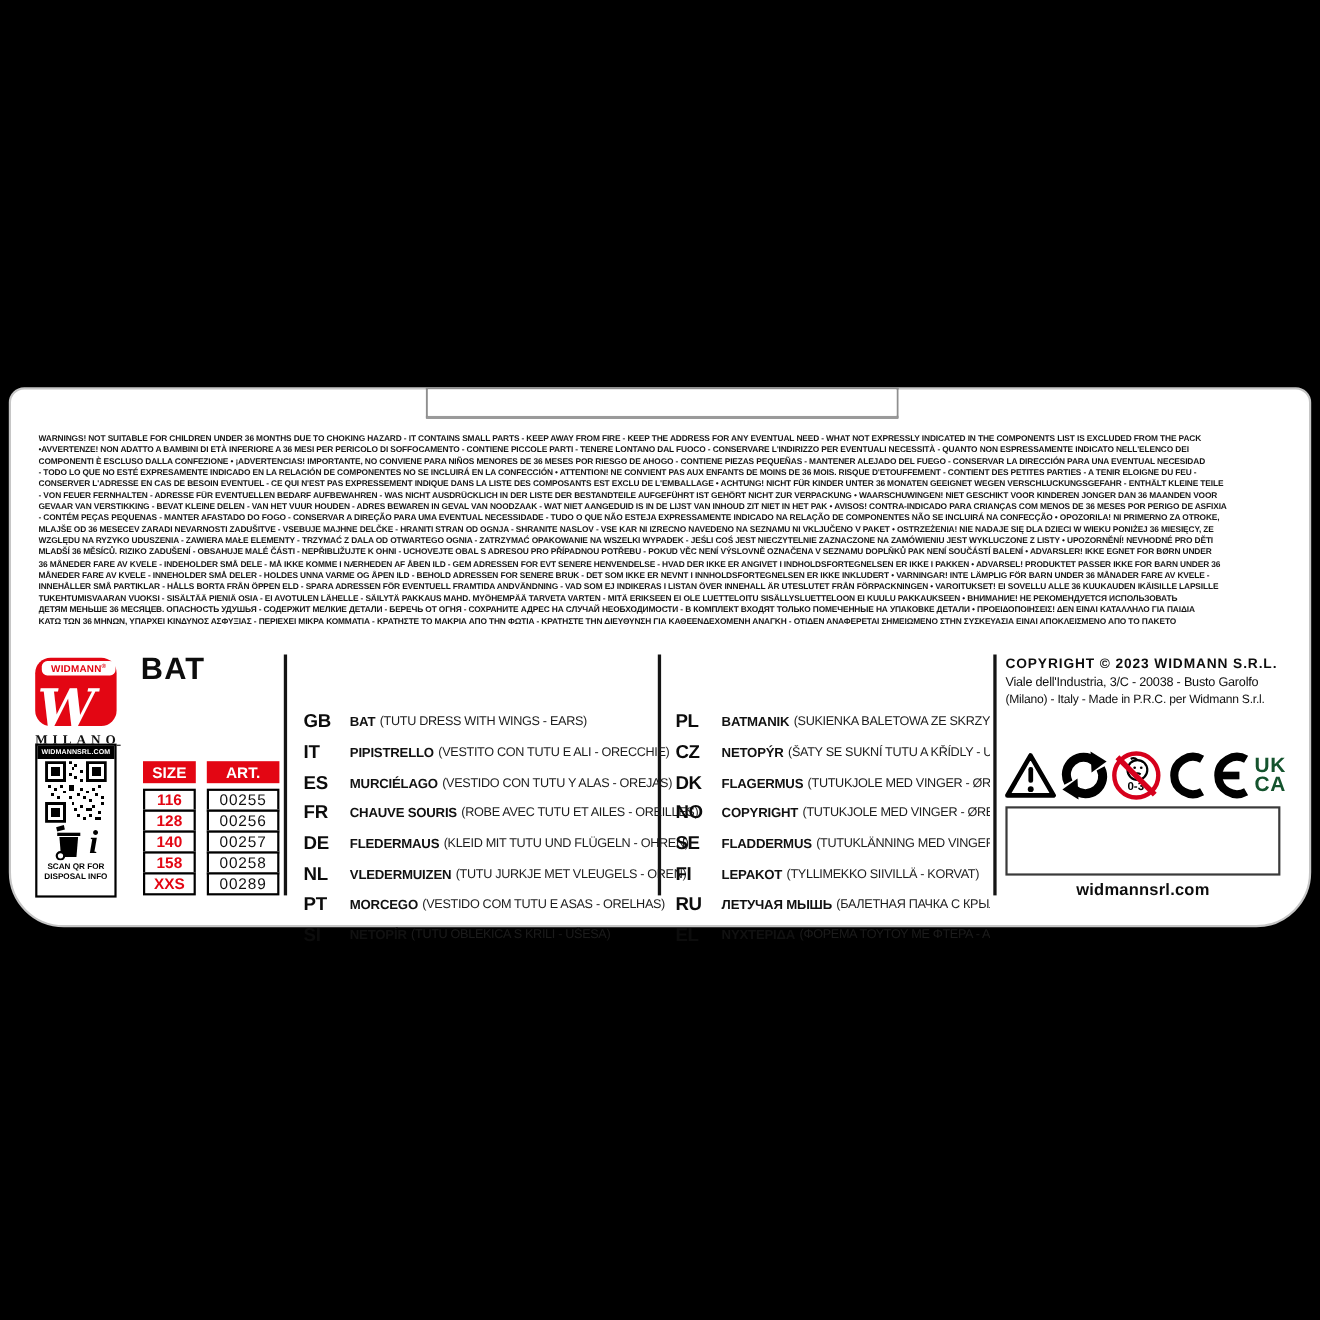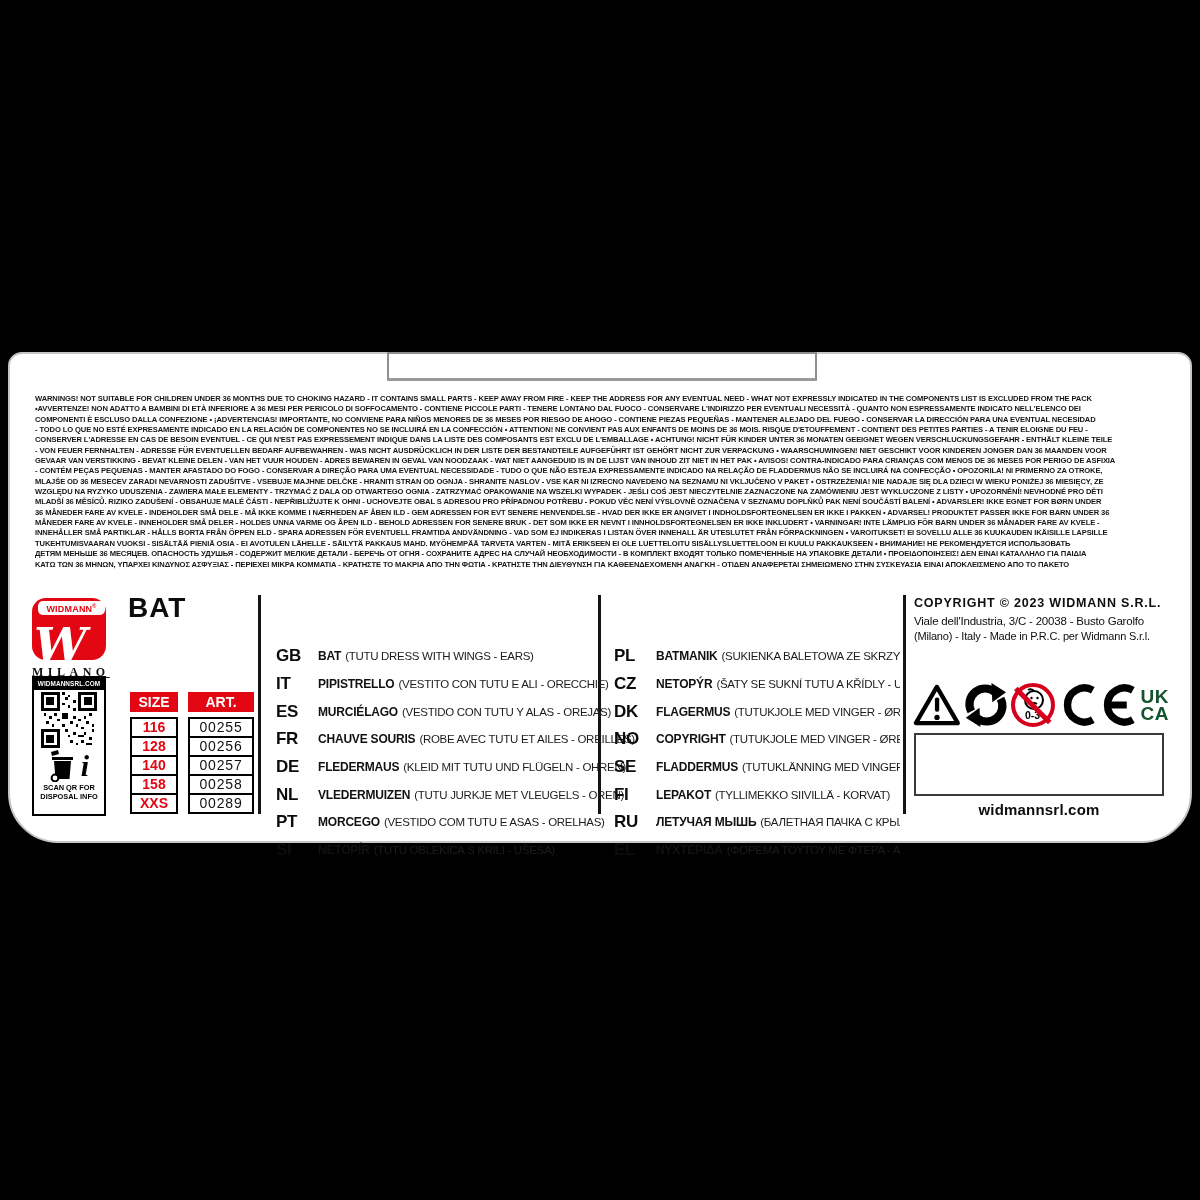--- a/index.html
+++ b/index.html
@@ -92,21 +92,21 @@
   <div class="hang-slot"></div>
 
   <div class="warnings">
     <div class="wline">WARNINGS! NOT SUITABLE FOR CHILDREN UNDER 36 MONTHS DUE TO CHOKING HAZARD - IT CONTAINS SMALL PARTS - KEEP AWAY FROM FIRE - KEEP THE ADDRESS FOR ANY EVENTUAL NEED - WHAT NOT EXPRESSLY INDICATED IN THE COMPONENTS LIST IS EXCLUDED FROM THE PACK</div>
     <div class="wline">•AVVERTENZE! NON ADATTO A BAMBINI DI ETÀ INFERIORE A 36 MESI PER PERICOLO DI SOFFOCAMENTO - CONTIENE PICCOLE PARTI - TENERE LONTANO DAL FUOCO - CONSERVARE L'INDIRIZZO PER EVENTUALI NECESSITÀ - QUANTO NON ESPRESSAMENTE INDICATO NELL'ELENCO DEI</div>
     <div class="wline">COMPONENTI È ESCLUSO DALLA CONFEZIONE • ¡ADVERTENCIAS! IMPORTANTE, NO CONVIENE PARA NIÑOS MENORES DE 36 MESES POR RIESGO DE AHOGO - CONTIENE PIEZAS PEQUEÑAS - MANTENER ALEJADO DEL FUEGO - CONSERVAR LA DIRECCIÓN PARA UNA EVENTUAL NECESIDAD</div>
     <div class="wline">- TODO LO QUE NO ESTÉ EXPRESAMENTE INDICADO EN LA RELACIÓN DE COMPONENTES NO SE INCLUIRÁ EN LA CONFECCIÓN • ATTENTION! NE CONVIENT PAS AUX ENFANTS DE MOINS DE 36 MOIS. RISQUE D'ETOUFFEMENT - CONTIENT DES PETITES PARTIES - A TENIR ELOIGNE DU FEU -</div>
     <div class="wline">CONSERVER L'ADRESSE EN CAS DE BESOIN EVENTUEL - CE QUI N'EST PAS EXPRESSEMENT INDIQUE DANS LA LISTE DES COMPOSANTS EST EXCLU DE L'EMBALLAGE • ACHTUNG! NICHT FÜR KINDER UNTER 36 MONATEN GEEIGNET WEGEN VERSCHLUCKUNGSGEFAHR - ENTHÄLT KLEINE TEILE</div>
     <div class="wline">- VON FEUER FERNHALTEN - ADRESSE FÜR EVENTUELLEN BEDARF AUFBEWAHREN - WAS NICHT AUSDRÜCKLICH IN DER LISTE DER BESTANDTEILE AUFGEFÜHRT IST GEHÖRT NICHT ZUR VERPACKUNG • WAARSCHUWINGEN! NIET GESCHIKT VOOR KINDEREN JONGER DAN 36 MAANDEN VOOR</div>
     <div class="wline">GEVAAR VAN VERSTIKKING - BEVAT KLEINE DELEN - VAN HET VUUR HOUDEN - ADRES BEWAREN IN GEVAL VAN NOODZAAK - WAT NIET AANGEDUID IS IN DE LIJST VAN INHOUD ZIT NIET IN HET PAK • AVISOS! CONTRA-INDICADO PARA CRIANÇAS COM MENOS DE 36 MESES POR PERIGO DE ASFIXIA</div>
-    <div class="wline">- CONTÉM PEÇAS PEQUENAS - MANTER AFASTADO DO FOGO - CONSERVAR A DIREÇÃO PARA UMA EVENTUAL NECESSIDADE - TUDO O QUE NÃO ESTEJA EXPRESSAMENTE INDICADO NA RELAÇÃO DE FLADDERMUS NÃO SE INCLUIRÁ NA CONFECÇÃO • OPOZORILA! NI PRIMERNO ZA OTROKE,</div>
+    <div class="wline">- CONTÉM PEÇAS PEQUENAS - MANTER AFASTADO DO FOGO - CONSERVAR A DIREÇÃO PARA UMA EVENTUAL NECESSIDADE - TUDO O QUE NÃO ESTEJA EXPRESSAMENTE INDICADO NA RELAÇÃO DE COMPONENTES NÃO SE INCLUIRÁ NA CONFECÇÃO • OPOZORILA! NI PRIMERNO ZA OTROKE,</div>
     <div class="wline">MLAJŠE OD 36 MESECEV ZARADI NEVARNOSTI ZADUŠITVE - VSEBUJE MAJHNE DELČKE - HRANITI STRAN OD OGNJA - SHRANITE NASLOV - VSE KAR NI IZRECNO NAVEDENO NA SEZNAMU NI VKLJUČENO V PAKET • OSTRZEŻENIA! NIE NADAJE SIĘ DLA DZIECI W WIEKU PONIŻEJ 36 MIESIĘCY, ZE</div>
     <div class="wline">WZGLĘDU NA RYZYKO UDUSZENIA - ZAWIERA MAŁE ELEMENTY - TRZYMAĆ Z DALA OD OTWARTEGO OGNIA - ZATRZYMAĆ OPAKOWANIE NA WSZELKI WYPADEK - JEŚLI COŚ JEST NIECZYTELNIE ZAZNACZONE NA ZAMÓWIENIU JEST WYKLUCZONE Z LISTY • UPOZORNĚNÍ! NEVHODNÉ PRO DĚTI</div>
     <div class="wline">MLADŠÍ 36 MĚSÍCŮ. RIZIKO ZADUŠENÍ - OBSAHUJE MALÉ ČÁSTI - NEPŘIBLIŽUJTE K OHNI - UCHOVEJTE OBAL S ADRESOU PRO PŘÍPADNOU POTŘEBU - POKUD VĚC NENÍ VÝSLOVNĚ OZNAČENA V SEZNAMU DOPLŇKŮ PAK NENÍ SOUČÁSTÍ BALENÍ • ADVARSLER! IKKE EGNET FOR BØRN UNDER</div>
     <div class="wline">36 MÅNEDER FARE AV KVELE - INDEHOLDER SMÅ DELE - MÅ IKKE KOMME I NÆRHEDEN AF ÅBEN ILD - GEM ADRESSEN FOR EVT SENERE HENVENDELSE - HVAD DER IKKE ER ANGIVET I INDHOLDSFORTEGNELSEN ER IKKE I PAKKEN • ADVARSEL! PRODUKTET PASSER IKKE FOR BARN UNDER 36</div>
     <div class="wline">MÅNEDER FARE AV KVELE - INNEHOLDER SMÅ DELER - HOLDES UNNA VARME OG ÅPEN ILD - BEHOLD ADRESSEN FOR SENERE BRUK - DET SOM IKKE ER NEVNT I INNHOLDSFORTEGNELSEN ER IKKE INKLUDERT • VARNINGAR! INTE LÄMPLIG FÖR BARN UNDER 36 MÅNADER FARE AV KVELE -</div>
     <div class="wline">INNEHÅLLER SMÅ PARTIKLAR - HÅLLS BORTA FRÅN ÖPPEN ELD - SPARA ADRESSEN FÖR EVENTUELL FRAMTIDA ANDVÄNDNING - VAD SOM EJ INDIKERAS I LISTAN ÖVER INNEHALL ÄR UTESLUTET FRÅN FÖRPACKNINGEN • VAROITUKSET! EI SOVELLU ALLE 36 KUUKAUDEN IKÄISILLE LAPSILLE</div>
     <div class="wline">TUKEHTUMISVAARAN VUOKSI - SISÄLTÄÄ PIENIÄ OSIA - EI AVOTULEN LÄHELLE - SÄILYTÄ PAKKAUS MAHD. MYÖHEMPÄÄ TARVETA VARTEN - MITÄ ERIKSEEN EI OLE LUETTELOITU SISÄLLYSLUETTELOON EI KUULU PAKKAUKSEEN • ВНИМАНИЕ! НЕ РЕКОМЕНДУЕТСЯ ИСПОЛЬЗОВАТЬ</div>
     <div class="wline">ДЕТЯМ МЕНЬШЕ 36 МЕСЯЦЕВ. ОПАСНОСТЬ УДУШЬЯ - СОДЕРЖИТ МЕЛКИЕ ДЕТАЛИ - БЕРЕЧЬ ОТ ОГНЯ - СОХРАНИТЕ АДРЕС НА СЛУЧАЙ НЕОБХОДИМОСТИ - В КОМПЛЕКТ ВХОДЯТ ТОЛЬКО ПОМЕЧЕННЫЕ НА УПАКОВКЕ ДЕТАЛИ • ΠΡΟΕΙΔΟΠΟΙΗΣΕΙΣ! ΔΕΝ ΕΙΝΑΙ ΚΑΤΑΛΛΗΛΟ ΓΙΑ ΠΑΙΔΙΑ</div>
     <div class="wline">ΚΑΤΩ ΤΩΝ 36 ΜΗΝΩΝ, ΥΠΑΡΧΕΙ ΚΙΝΔΥΝΟΣ ΑΣΦΥΞΙΑΣ - ΠΕΡΙΕΧΕΙ ΜΙΚΡΑ ΚΟΜΜΑΤΙΑ - ΚΡΑΤΗΣΤΕ ΤΟ ΜΑΚΡΙΑ ΑΠΟ ΤΗΝ ΦΩΤΙΑ - ΚΡΑΤΗΣΤΕ ΤΗΝ ΔΙΕΥΘΥΝΣΗ ΓΙΑ ΚΑΘΕΕΝΔΕΧΟΜΕΝΗ ΑΝΑΓΚΗ - ΟΤΙΔΕΝ ΑΝΑΦΕΡΕΤΑΙ ΣΗΜΕΙΩΜΕΝΟ ΣΤΗΝ ΣΥΣΚΕΥΑΣΙΑ ΕΙΝΑΙ ΑΠΟΚΛΕΙΣΜΕΝΟ ΑΠΟ ΤΟ ΠΑΚΕΤΟ</div>
   </div>

